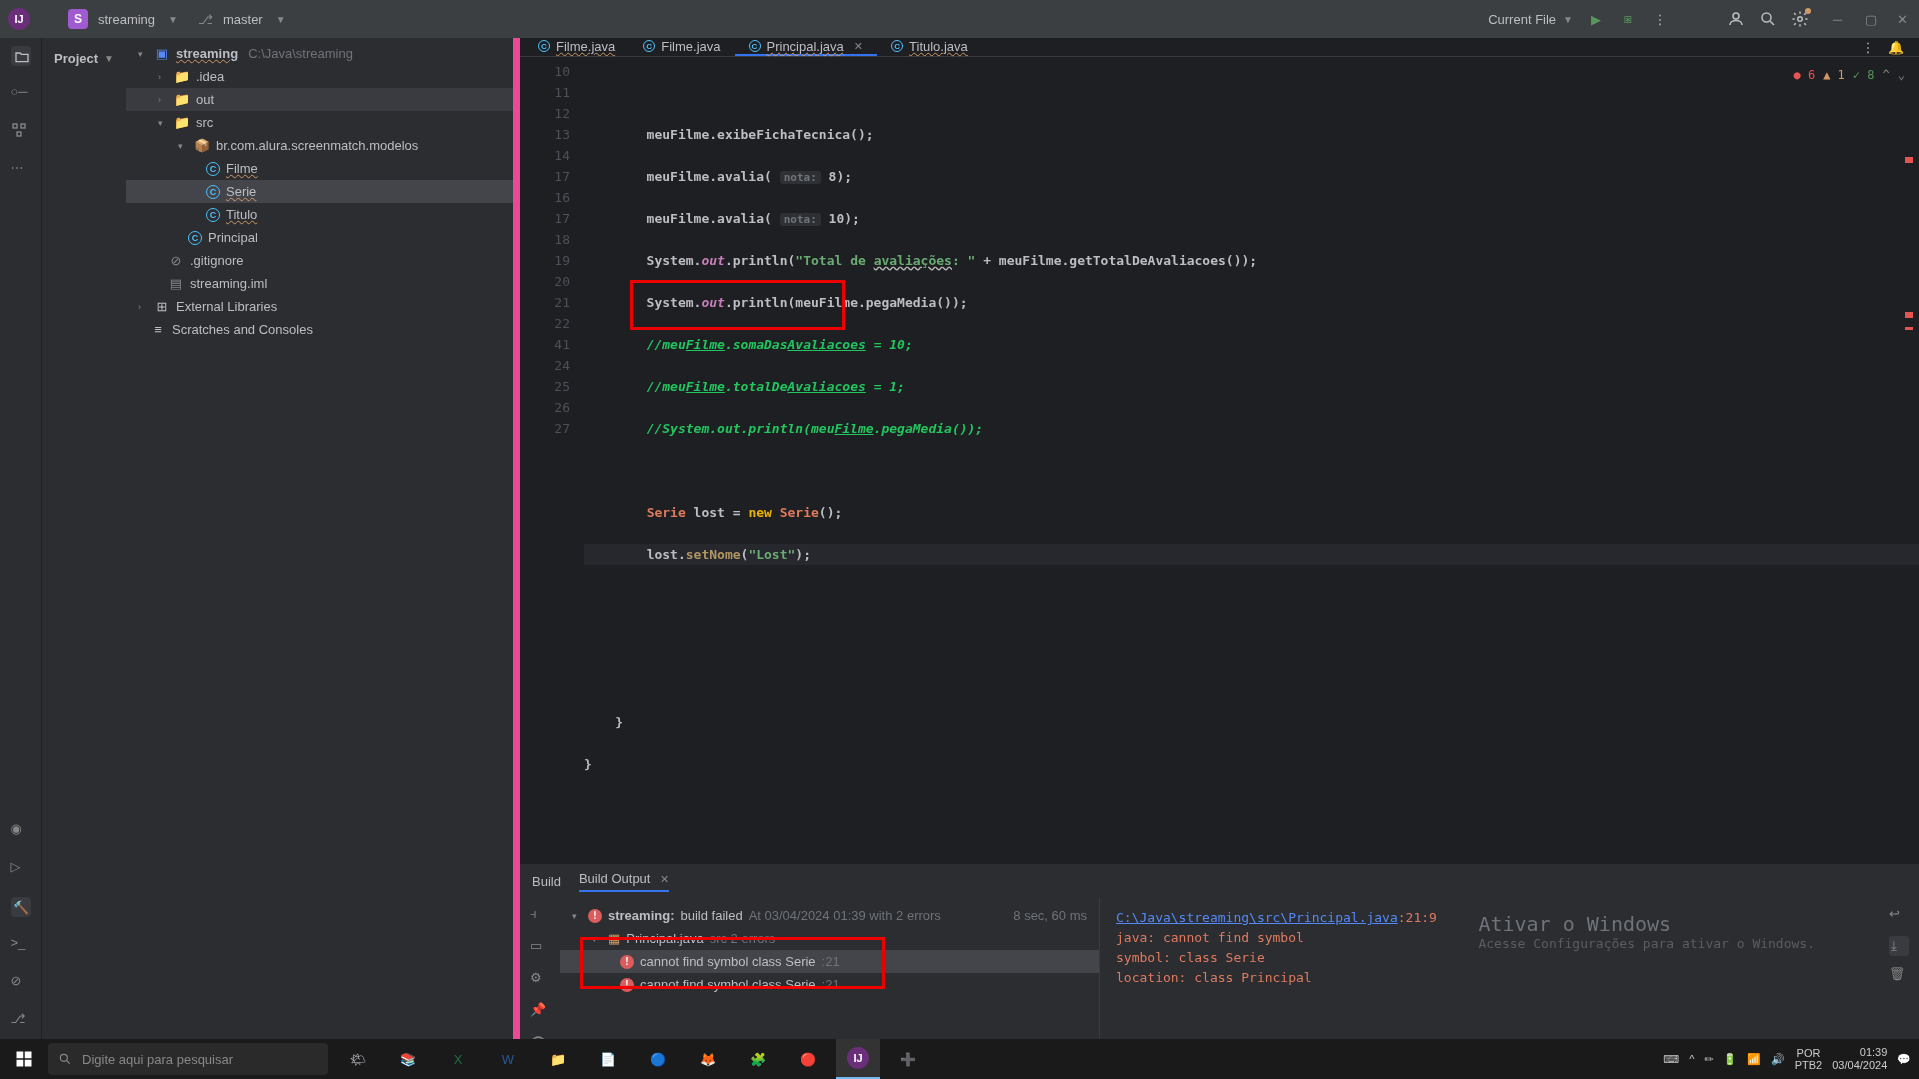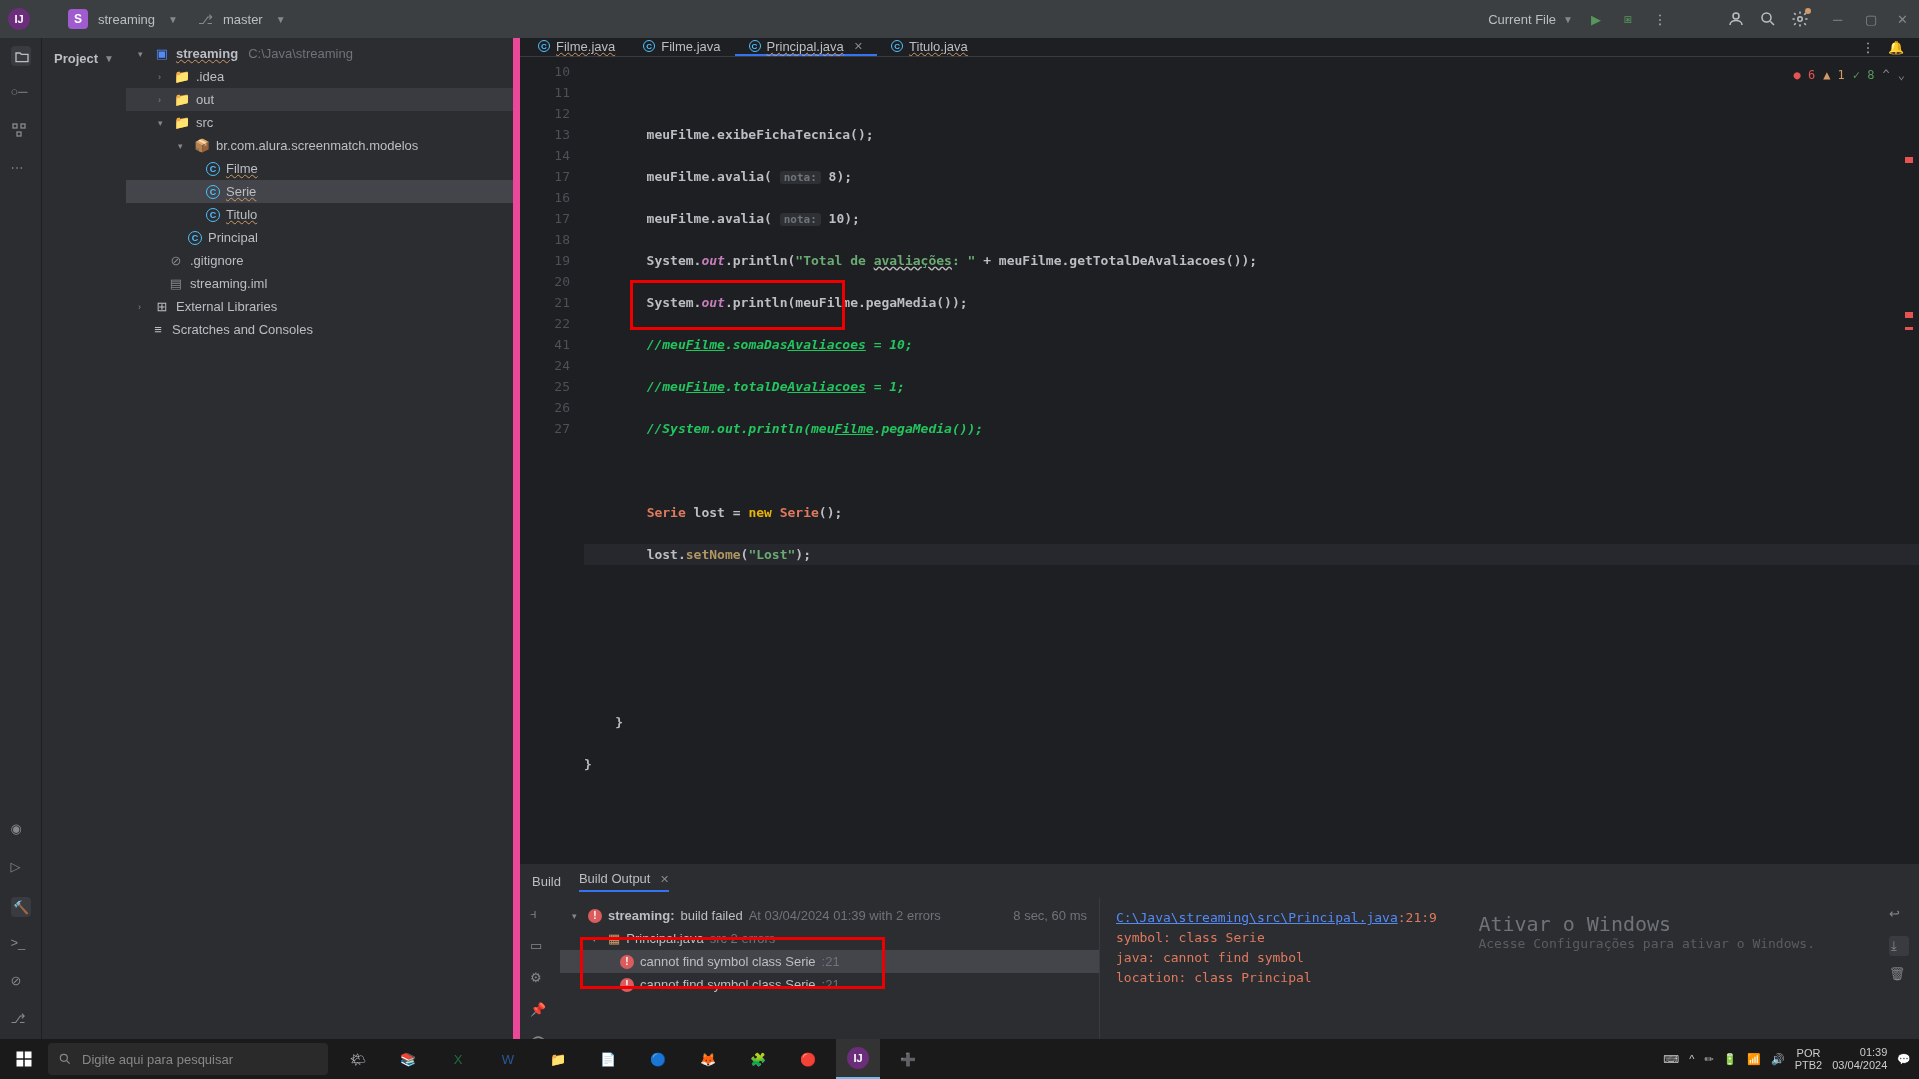--- a/index.html
+++ b/index.html
@@ -566,22 +566,22 @@
           </div>
           <div class="build-row" style="padding-left:60px">
             <span class="err-circle">!</span>
             <span>cannot find symbol class Serie</span>
             <span style="color:#6f737a">:21</span>
           </div>
           <div class="highlight-box2" style="left:20px;top:39px;width:305px;height:52px"></div>
         </div>
         <div class="build-right" style="position:relative">
           <div><span class="link-path">C:\Java\streaming\src\Principal.java</span><span class="err-text">:21:9</span></div>
+          <div class="err-text">java: cannot find symbol</div>
           <div class="err-text">  symbol:   class Serie</div>
-          <div class="err-text">java: cannot find symbol</div>
           <div class="err-text">  location: class Principal</div>
           <div class="watermark">
             <div class="t1">Ativar o Windows</div>
             <div class="t2">Acesse Configurações para ativar o Windows.</div>
           </div>
         </div>
         <div class="build-actions">
           <span class="strip-icon">↩</span>
           <span class="strip-icon" style="background:#393b40;border-radius:3px;padding:2px">⤓</span>
           <span class="strip-icon">🗑</span>

